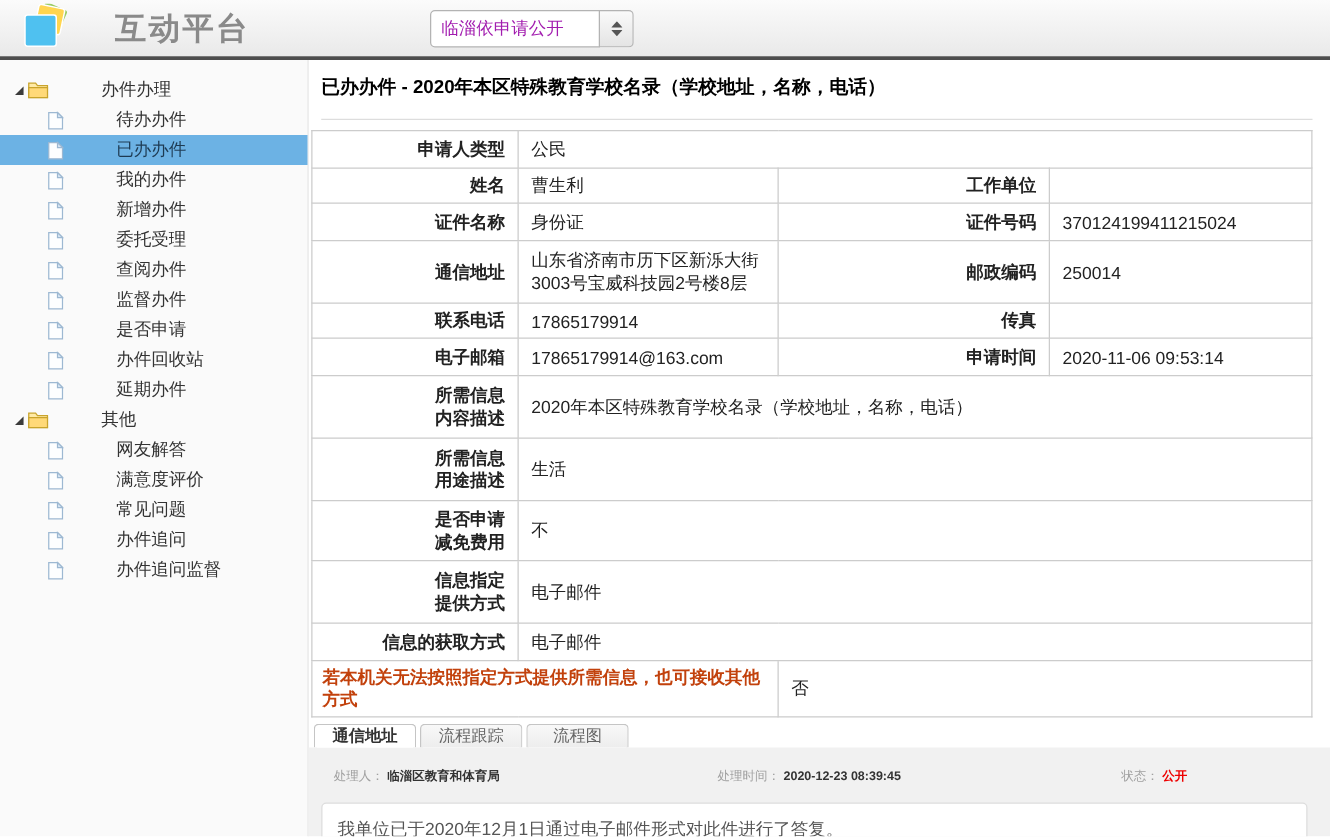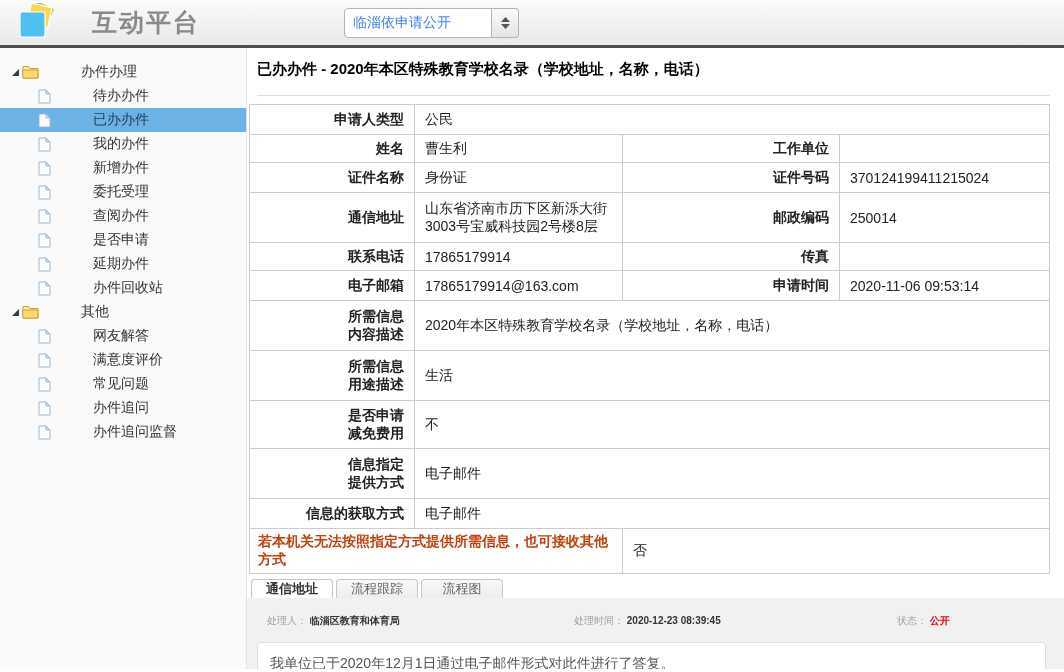--- a/index.html
+++ b/index.html
@@ -5,22 +5,22 @@
   * { margin:0; padding:0; box-sizing:border-box; }
   html,body { width:1064px; height:672px; overflow:hidden; }
   body { font-family:"Liberation Sans","DejaVu Sans",sans-serif; font-size:14px; color:#333; background:#fff; }
 
   
   .app-header { height:48px; display:flex; align-items:center;
     background:linear-gradient(#fbfbfb,#e9e9e9); border-bottom:3px solid #4d4d4d; padding-left:16px;gap:24px; }
   .logo { margin-right:10px; display:flex; align-items:center; }
   .app-title { font-size:25px; font-weight:bold; color:#8a8a8a; letter-spacing:2px; margin-right:120px; }
   .combo { display:flex; align-items:stretch; height:30px; }
-  .combo-field { width:148px; background:#fff; border:1px solid #b3b3b3; border-radius:4px 0 0 4px;
-    display:flex; align-items:center; padding-left:8px; font-size:14px; color:#3b82f6; }
+  .combo-field { width:136px; background:#fff; border:1px solid #b3b3b3; border-radius:4px 0 0 4px;
+    display:flex; align-items:center; padding-left:8px; font-size:14px; color:#a21caf; }
   .combo-btn { width:27px; border:1px solid #b3b3b3; border-left:none; border-radius:0 4px 4px 0;
     background:linear-gradient(#fafafa,#e4e4e4); display:flex; align-items:center; justify-content:center; cursor:pointer; }
 
   
   .layout { display:flex; height:621px; }
   .sidebar { width:247px; background:#fafafa; border-right:1px solid #e3e3e3; padding-top:12px; flex-shrink:0; }
   .content { flex:1; display:flex; flex-direction:column; background:#fff; overflow:hidden; }
 
   
   .tree-item { height:24px; display:flex; align-items:center; cursor:pointer; color:#333; }
@@ -155,39 +155,48 @@
         </span>
       <span class="tree-lbl">查阅办件</span>
     </div>
     <div class="tree-item child">
       <span class="ticon">
           <svg width="13" height="15" viewBox="0 0 13 15">
             <path d="M1 1 h7 l4 4 v9 H1 z" fill="#fdfeff" stroke="#9db8d2"></path>
             <path d="M8 1 l4 4 h-4 z" fill="#dbe8f5" stroke="#9db8d2"></path>
           </svg>
         </span>
+      <span class="tree-lbl">监督办件</span>
+    </div>
+    <div class="tree-item child">
+      <span class="ticon">
+          <svg width="13" height="15" viewBox="0 0 13 15">
+            <path d="M1 1 h7 l4 4 v9 H1 z" fill="#fdfeff" stroke="#9db8d2"></path>
+            <path d="M8 1 l4 4 h-4 z" fill="#dbe8f5" stroke="#9db8d2"></path>
+          </svg>
+        </span>
       <span class="tree-lbl">是否申请</span>
     </div>
     <div class="tree-item child">
       <span class="ticon">
           <svg width="13" height="15" viewBox="0 0 13 15">
             <path d="M1 1 h7 l4 4 v9 H1 z" fill="#fdfeff" stroke="#9db8d2"></path>
             <path d="M8 1 l4 4 h-4 z" fill="#dbe8f5" stroke="#9db8d2"></path>
           </svg>
         </span>
+      <span class="tree-lbl">办件回收站</span>
+    </div>
+    <div class="tree-item child">
+      <span class="ticon">
+          <svg width="13" height="15" viewBox="0 0 13 15">
+            <path d="M1 1 h7 l4 4 v9 H1 z" fill="#fdfeff" stroke="#9db8d2"></path>
+            <path d="M8 1 l4 4 h-4 z" fill="#dbe8f5" stroke="#9db8d2"></path>
+          </svg>
+        </span>
       <span class="tree-lbl">延期办件</span>
-    </div>
-    <div class="tree-item child">
-      <span class="ticon">
-          <svg width="13" height="15" viewBox="0 0 13 15">
-            <path d="M1 1 h7 l4 4 v9 H1 z" fill="#fdfeff" stroke="#9db8d2"></path>
-            <path d="M8 1 l4 4 h-4 z" fill="#dbe8f5" stroke="#9db8d2"></path>
-          </svg>
-        </span>
-      <span class="tree-lbl">办件回收站</span>
     </div>
 
     <div class="tree-item folder-row">
       <span class="caret">
           <svg width="7" height="7" viewBox="0 0 7 7">
             <polygon points="7,0 7,7 0,7" fill="#3b3b3b"></polygon>
           </svg>
         </span>
       <span class="ticon">
           <svg width="17" height="14" viewBox="0 0 17 14">

